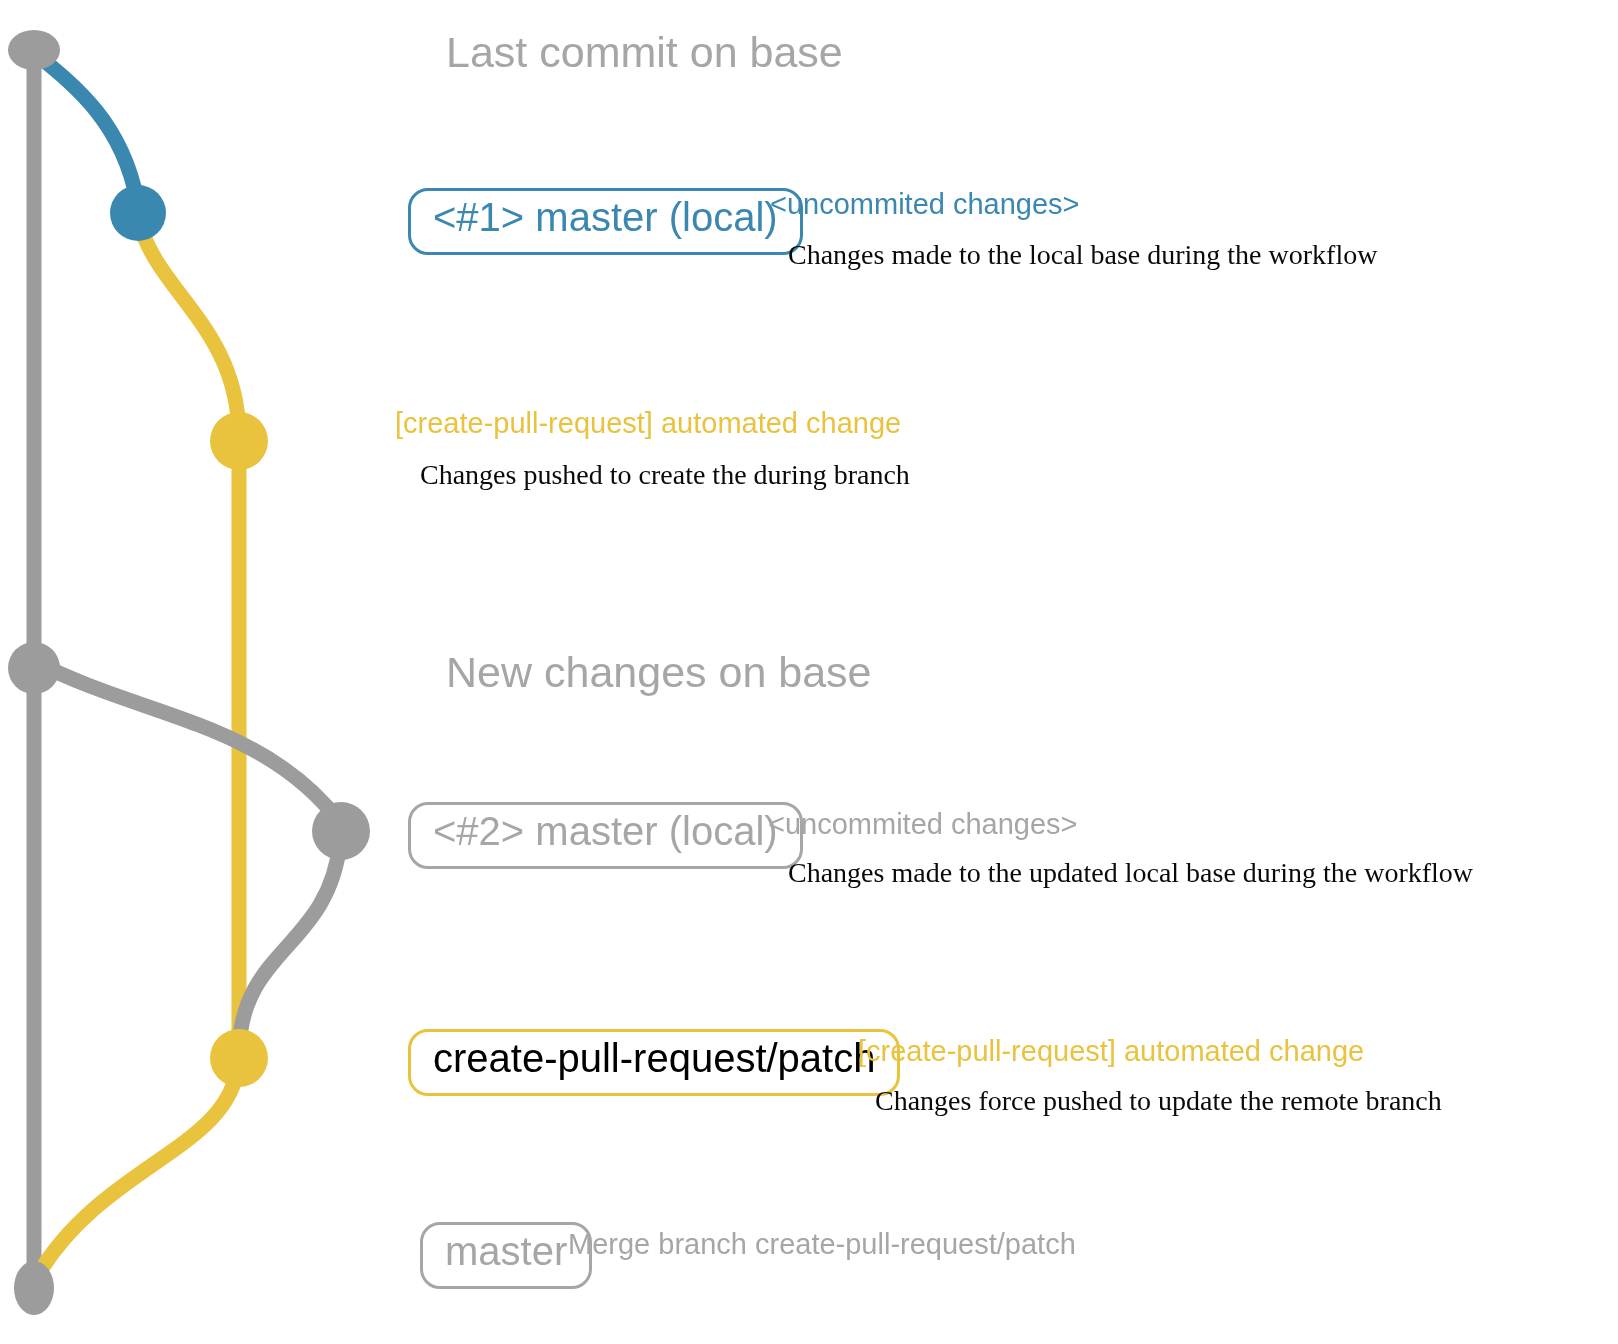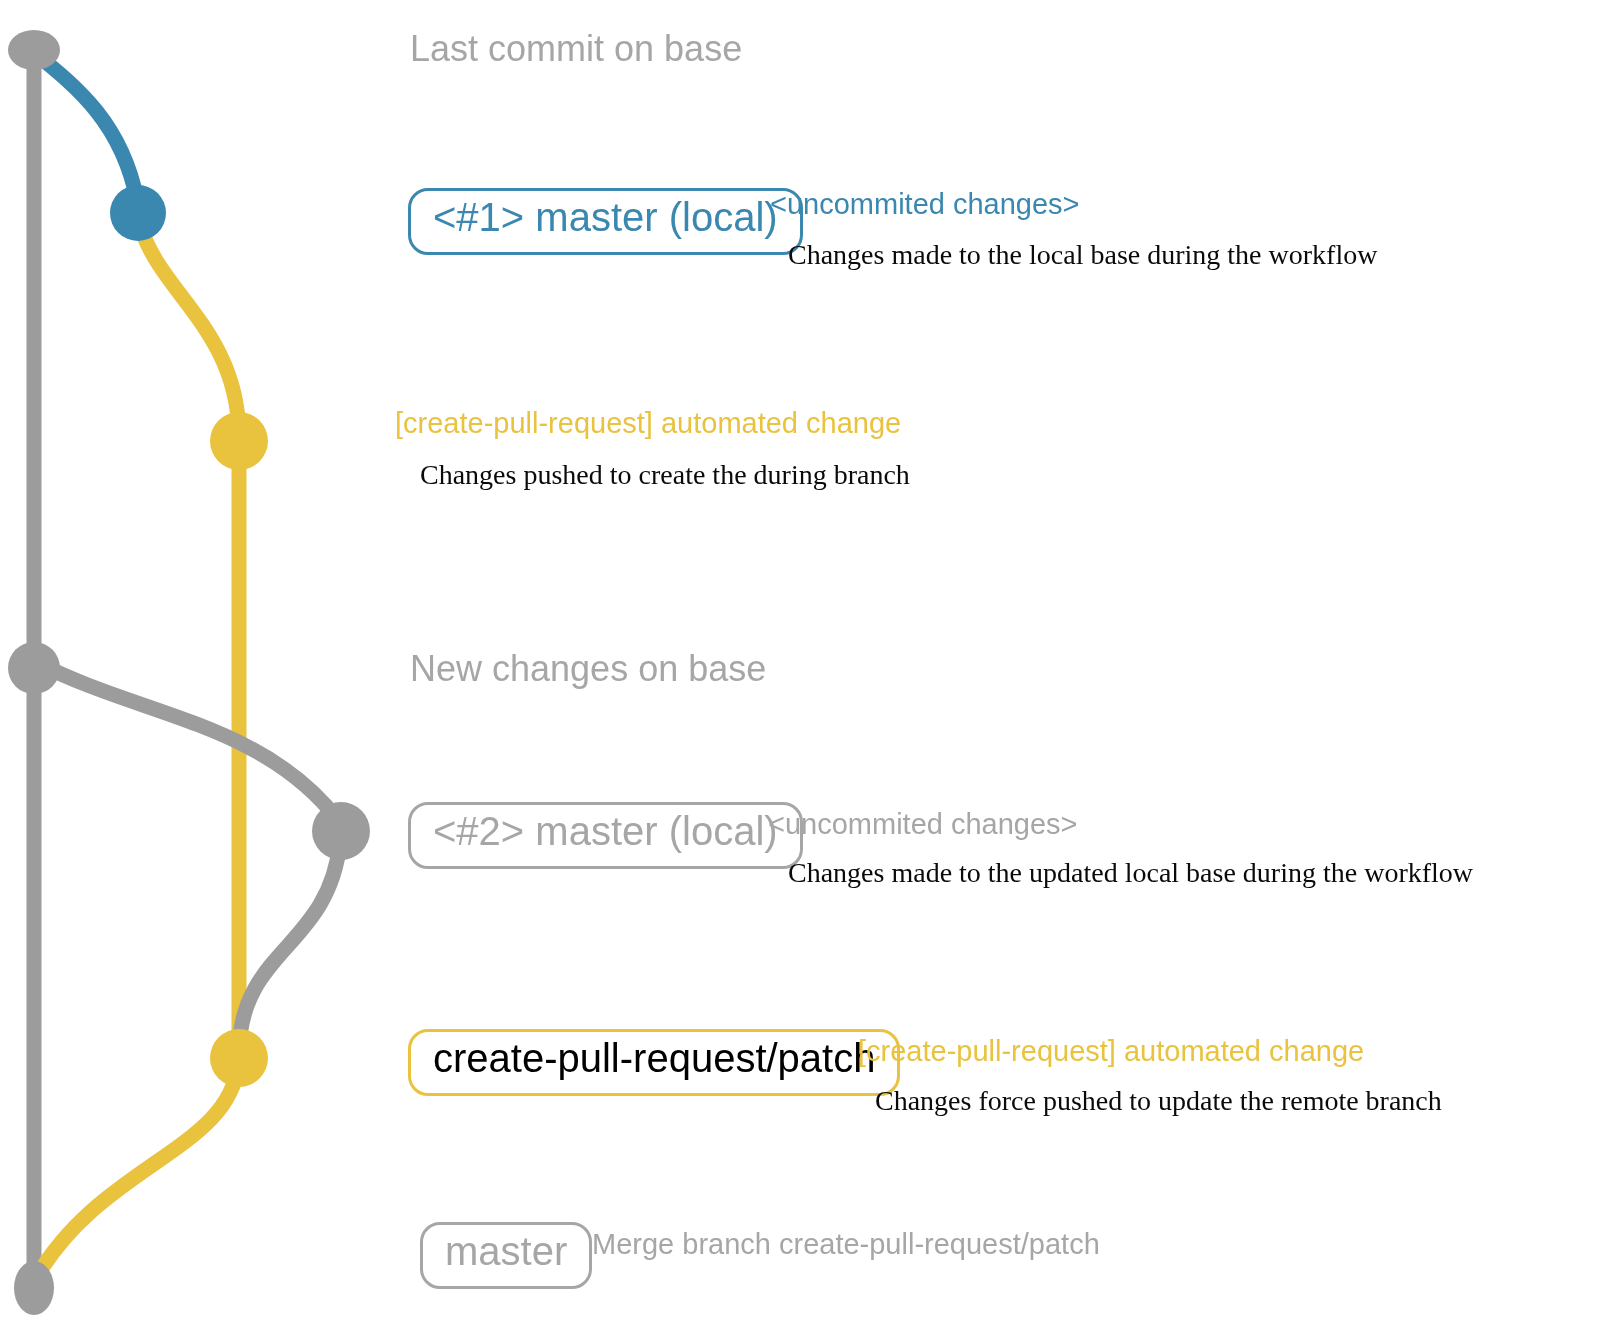--- a/index.html
+++ b/index.html
@@ -7,23 +7,24 @@
     position: relative;
     width: 1618px;
     height: 1344px;
     background: #ffffff;
     overflow: hidden;
     font-family: "Liberation Sans", sans-serif;
   }
   .graph-svg { position: absolute; left: 0; top: 0; }
   .note {
     position: absolute;
-    font-size: 36px;
+    font-size: 43px;
     line-height: 1.05;
     white-space: nowrap;
+    margin-left: 36px;
   }
   .side-text {
     position: absolute;
     font-size: 29px;
     line-height: 1.0;
     white-space: nowrap;
   }
   .badge {
     position: absolute;
     display: inline-block;
@@ -80,15 +81,15 @@
 
   <div class="badge" style="left: 408px; top: 802px; color: rgb(166, 166, 166); border-color: rgb(166, 166, 166);">&lt;#2&gt; master (local)</div>
   <div class="side-text" style="left: 768px; top: 810px; color: rgb(166, 166, 166);">&lt;uncommited changes&gt;</div>
   <div class="caption" style="left: 788px; top: 858px; color: rgb(10, 10, 10);">Changes made to the updated local base during the workflow</div>
 
   <div class="badge" style="left: 408px; top: 1029px; color: #000000; border-color: rgb(233, 194, 62);">create-pull-request/patch</div>
   <div class="side-text" style="left: 858px; top: 1037px; color: rgb(233, 194, 62);">[create-pull-request] automated change</div>
   <div class="caption" style="left: 875px; top: 1086px; color: rgb(10, 10, 10); text-align: right;">Changes force pushed to update the remote branch</div>
 
   <div class="badge" style="left: 420px; top: 1222px; color: rgb(166, 166, 166); border-color: rgb(166, 166, 166);">master</div>
-  <div class="side-text" style="left: 568px; top: 1230px; color: rgb(166, 166, 166); margin-left: 24px;">Merge branch create-pull-request/patch</div>
+  <div class="side-text" style="left: 568px; top: 1230px; color: rgb(166, 166, 166);">Merge branch create-pull-request/patch</div>
 
 </div>
 
 </body></html>

